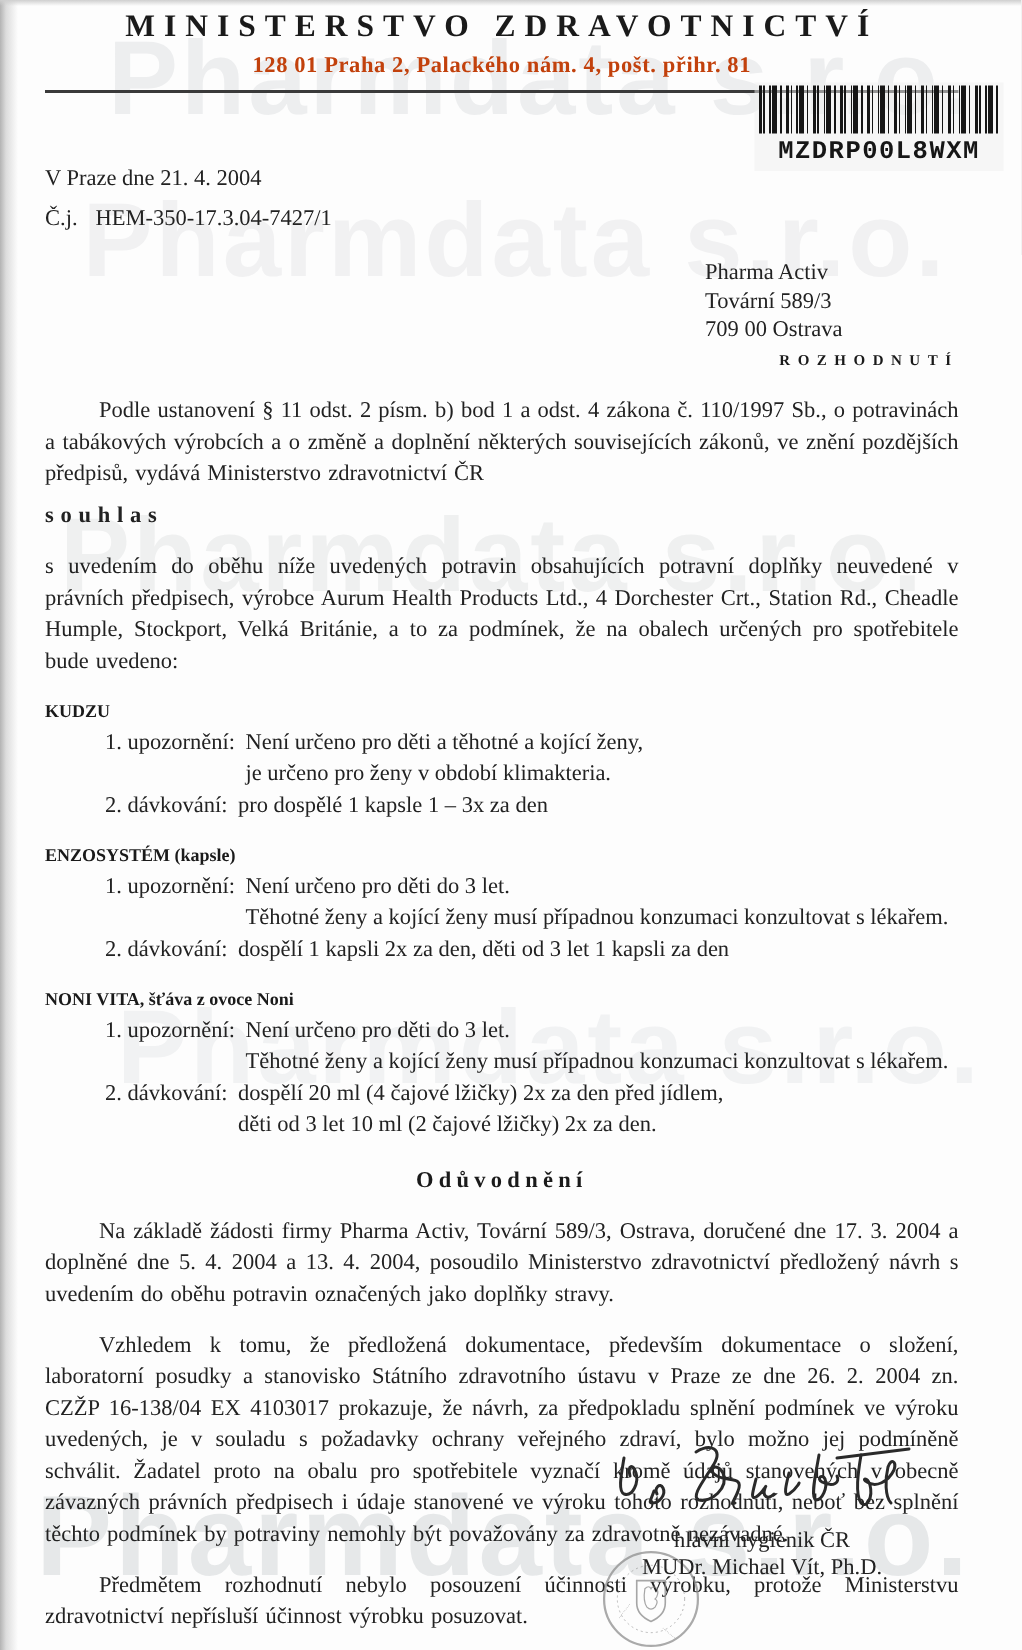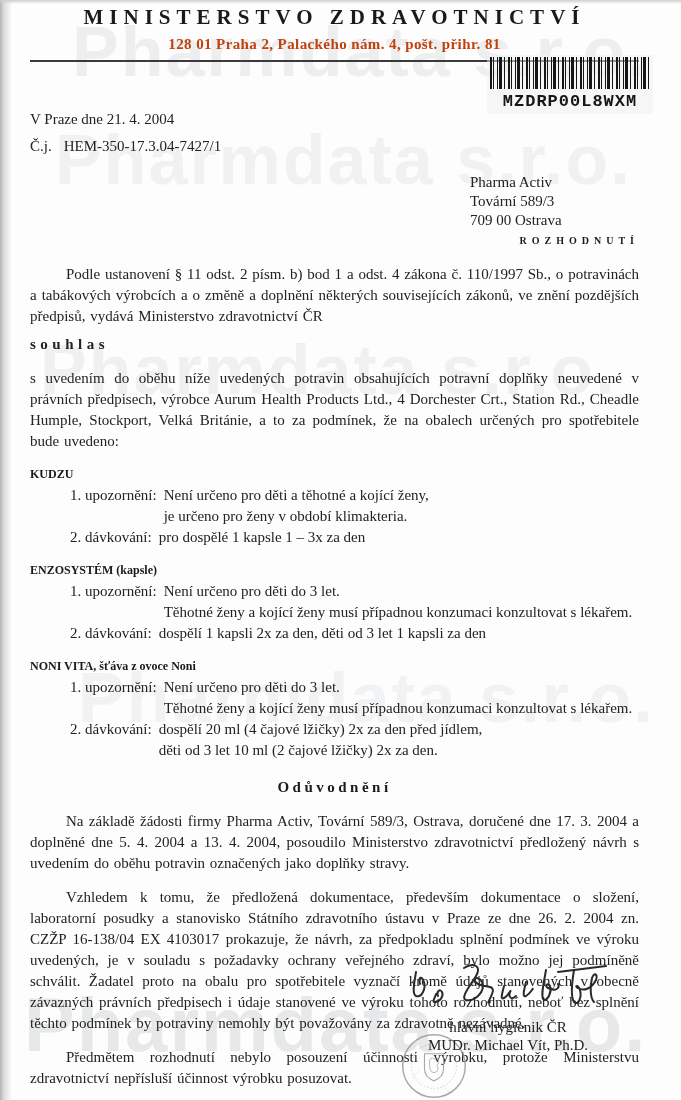--- a/index.html
+++ b/index.html
@@ -23,21 +23,21 @@
   .wm4{top:688px;left:78px;color:rgba(160,165,170,0.12);}
   .wm5{top:1014px;left:24px;font-size:76px;color:rgba(150,158,166,0.22);}
   .content{position:relative;z-index:1;padding:4px 42px 0 30px;}
   
   .ministry{text-align:center;font-weight:bold;font-size:21px;letter-spacing:6px;
     margin:3px 0 0 0;color:#1a1a1a;}
   .hq-address{text-align:center;font-weight:bold;font-size:15px;letter-spacing:.4px;
     margin-top:6px;color:#c2410c;}
   .head-rule{border:0;border-top:2px solid #3a3a3a;margin:5px 0 0 0;}
   
-  .barcode{position:absolute;right:28px;top:55px;z-index:3;text-align:center;
+  .barcode{position:absolute;right:12px;top:55px;z-index:3;text-align:center;
     background:rgba(240,240,240,.5);padding:2px 3px;}
   .barcode-bars{width:160px;height:32px;margin:0 auto;
     background:repeating-linear-gradient(90deg,
       #161616 0 2px,rgba(0,0,0,0) 2px 3px,
       #161616 3px 4px,rgba(0,0,0,0) 4px 7px,
       #161616 7px 8px,rgba(0,0,0,0) 8px 9px,
       #161616 9px 12px,rgba(0,0,0,0) 12px 14px,
       #161616 14px 15px,rgba(0,0,0,0) 15px 18px);}
   .barcode-text{font-family:"Liberation Mono","DejaVu Sans Mono",monospace;
     font-size:17px;font-weight:bold;letter-spacing:1px;color:#161616;margin-top:2px;}

